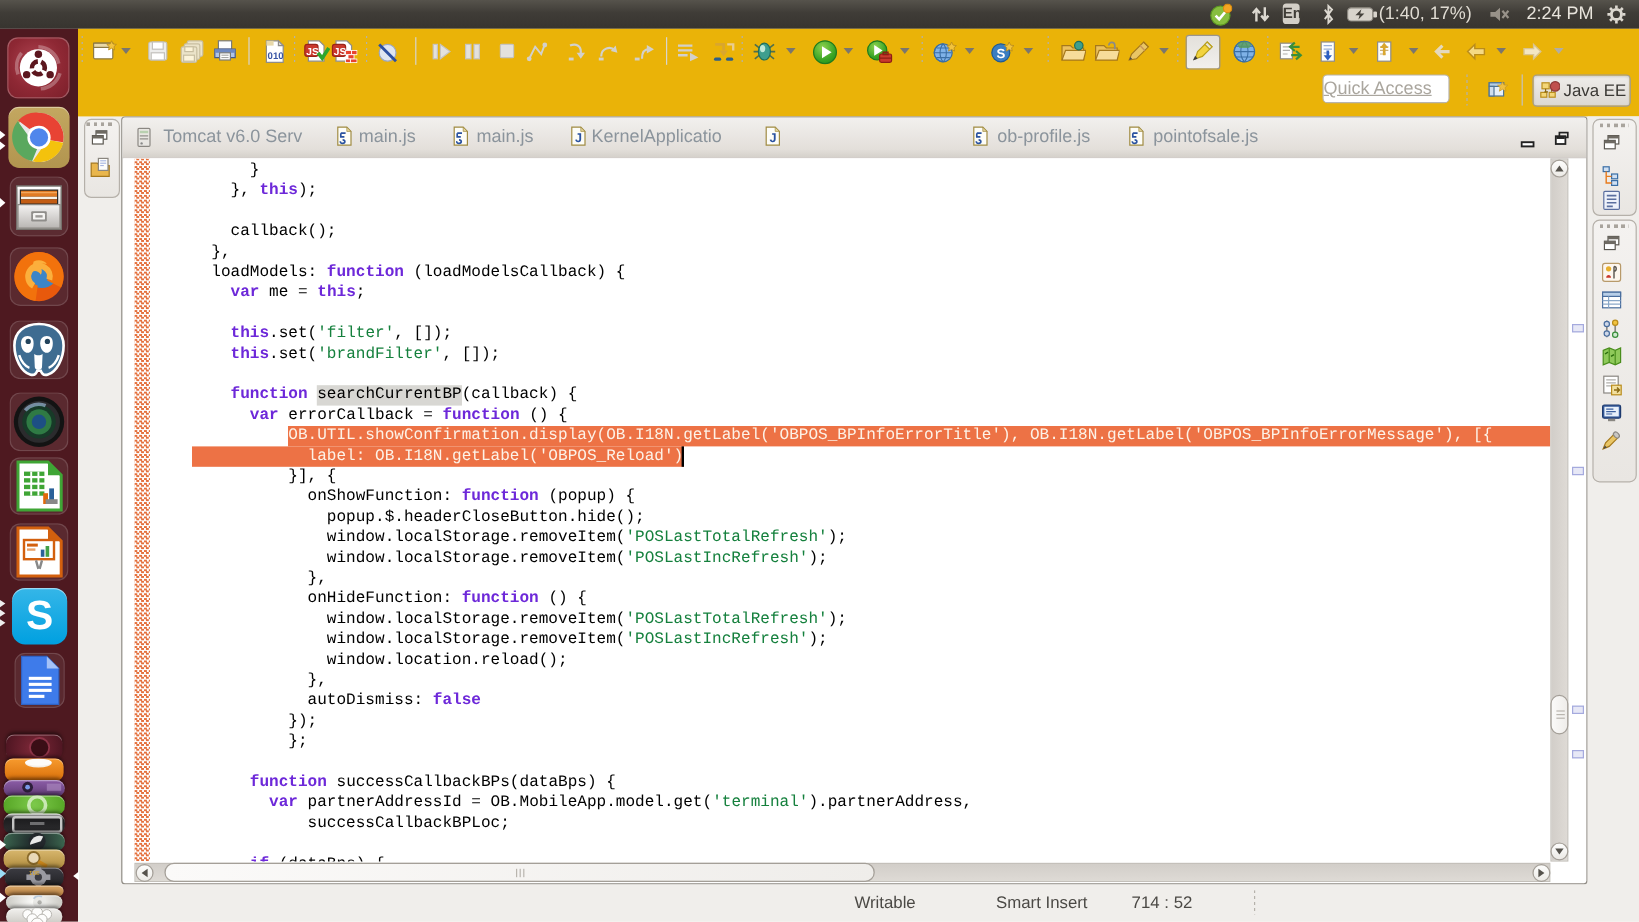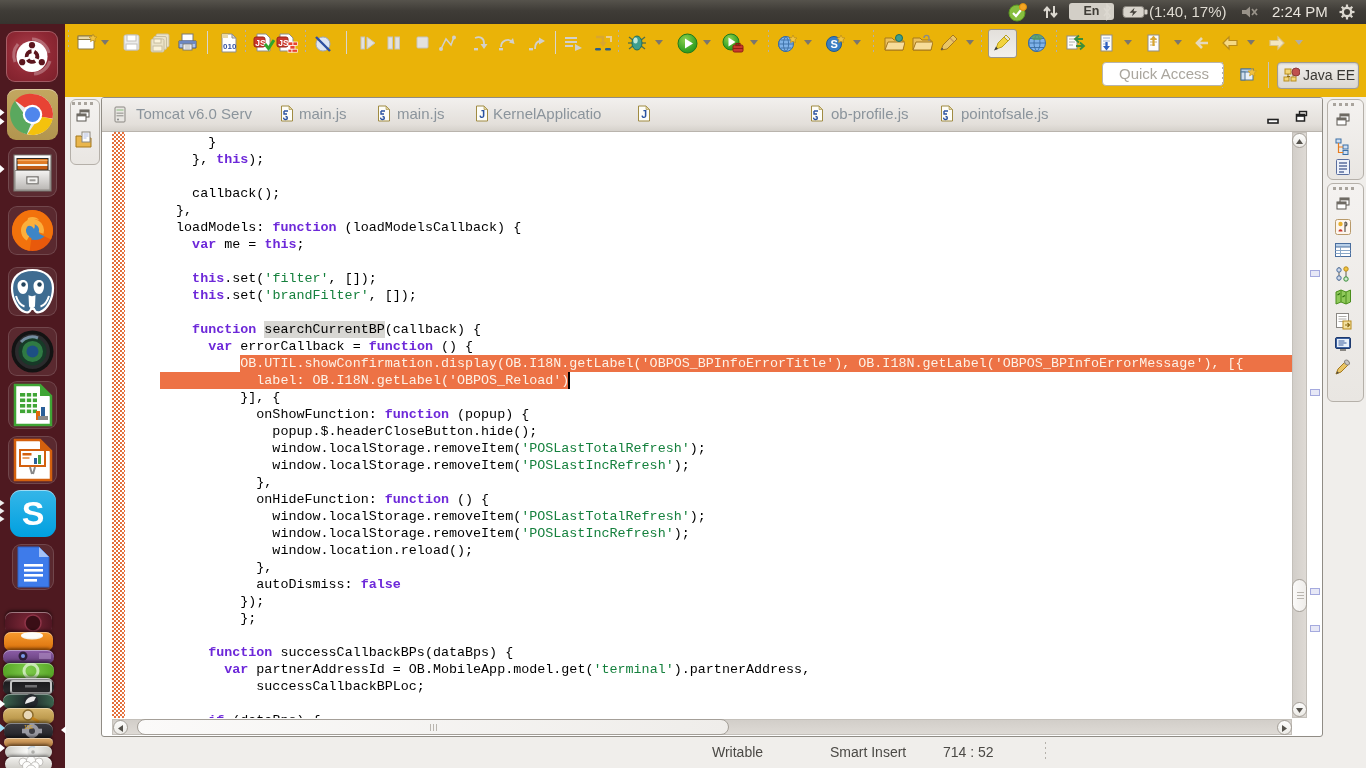--- a/index.html
+++ b/index.html
@@ -16,21 +16,21 @@
   .tile{position:absolute;border-radius:9px;}
   
   #toolrow{position:absolute;left:65px;top:24px;width:1301px;height:73px;background:#eab308;}
   .ticon{position:absolute;top:9px;width:20px;height:20px;}
   .tsep{position:absolute;top:6px;width:1px;height:25px;background:repeating-linear-gradient(#b5b1aa 0 2px,transparent 2px 5px);}
   .tsepl{position:absolute;top:7px;width:1px;height:23px;background:#d8d5cf;}
   .darr{position:absolute;top:16px;width:0;height:0;border-left:4px solid transparent;border-right:4px solid transparent;border-top:5px solid #7a766e;}
   .darrl{border-top-color:#b1ada5;}
   
   #qa{position:absolute;left:1102px;top:62px;width:104px;height:22px;background:#fff;
-      border:1px solid #b8b4ac;border-radius:4px;color:#aaa69e;font-size:15px;padding-left:16px;line-height:22px;}
+      border:1px solid #b8b4ac;border-radius:4px;color:#aaa69e;font-size:15px;padding-left:0;line-height:22px;text-decoration:underline;}
   #javaee{position:absolute;left:1277px;top:62px;width:75px;height:25px;background:linear-gradient(#efedea,#dcd8d2);
       border:1px solid #a09b93;border-radius:4px;font-size:14px;color:#3a3834;padding-left:5px;line-height:25px;box-shadow:inset 0 1px 2px rgba(0,0,0,.15);}
   
   #tabfolder{position:absolute;left:101px;top:97px;width:1222px;height:640px;background:#fff;
       border:1px solid #908c85;border-radius:3px;box-sizing:border-box;}
   #tabstrip{position:absolute;left:0;top:0;width:1220px;height:33px;
       background:linear-gradient(#f2f0ee,#e3dfda 80%,#d5d1cb);border-bottom:1px solid #b9b4ad;border-radius:2px 2px 0 0;}
   .tab{position:absolute;top:0;height:33px;font-size:15px;color:#8b949c;}
   .tablbl{position:absolute;top:7px;}
   #activetab{position:absolute;left:979px;top:2px;width:168px;height:31px;background:#fdfdfd;
@@ -66,21 +66,21 @@
   <div id="menubar">
     <div id="traynotify" class="abs" style="left:1008px;top:3px;"><svg width="19" height="19">
           <circle cx="9" cy="10" r="8" fill="#87be3f" stroke="#5d9922"></circle>
           <path d="M5 10 l3 3 l5 -6" stroke="#fff" stroke-width="2.2" fill="none"></path>
           <circle cx="15" cy="4" r="3.5" fill="#f5a623" stroke="#d98d0f"></circle>
         </svg></div>
     <div class="abs" style="left:1042px;top:4px;"><svg width="18" height="16">
           <path d="M5 14 L5 4 M2 7 L5 3.5 L8 7" stroke="#dcd8d0" stroke-width="2" fill="none"></path>
           <path d="M12 2 L12 12 M9 9 L12 12.5 L15 9" stroke="#dcd8d0" stroke-width="2" fill="none"></path>
         </svg></div>
-    <div class="abs" style="left:1069px;top:3px;width:45px;height:17px;background:#d3cfc7;border-radius:3px;color:#403d37;font-size:12.5px;font-weight:bold;text-align:center;line-height:17px;">En</div>
+    <div class="abs" style="left:1069px;top:3px;width:14px;height:17px;background:#d3cfc7;border-radius:3px;color:#403d37;font-size:12.5px;font-weight:bold;text-align:center;line-height:17px;">En</div>
     <div class="abs" style="left:1101px;top:3px;"><svg width="12" height="18">
           <path d="M3 5 L9 13 L6 16 L6 2 L9 5 L3 13" stroke="#dcd8d0" stroke-width="1.6" fill="none"></path>
         </svg></div>
     <div class="abs" style="left:1122px;top:5px;"><svg width="26" height="14">
           <rect x="1" y="1.5" width="21" height="11" rx="3" fill="#d8d4cc" stroke="#8a867e" stroke-width="1"></rect>
           <rect x="22.5" y="4.5" width="3" height="5" rx="1" fill="#d8d4cc"></rect>
           <path d="M12.5 2.8 L7.5 7.8 L11 7.8 L10 11.2 L15 6.2 L11.5 6.2 Z" fill="#45423c"></path>
         </svg></div>
     <div class="mtxt" style="left:1149px;">(1:40, 17%)</div>
     <div class="abs" style="left:1240px;top:4px;"><svg width="20" height="16">

